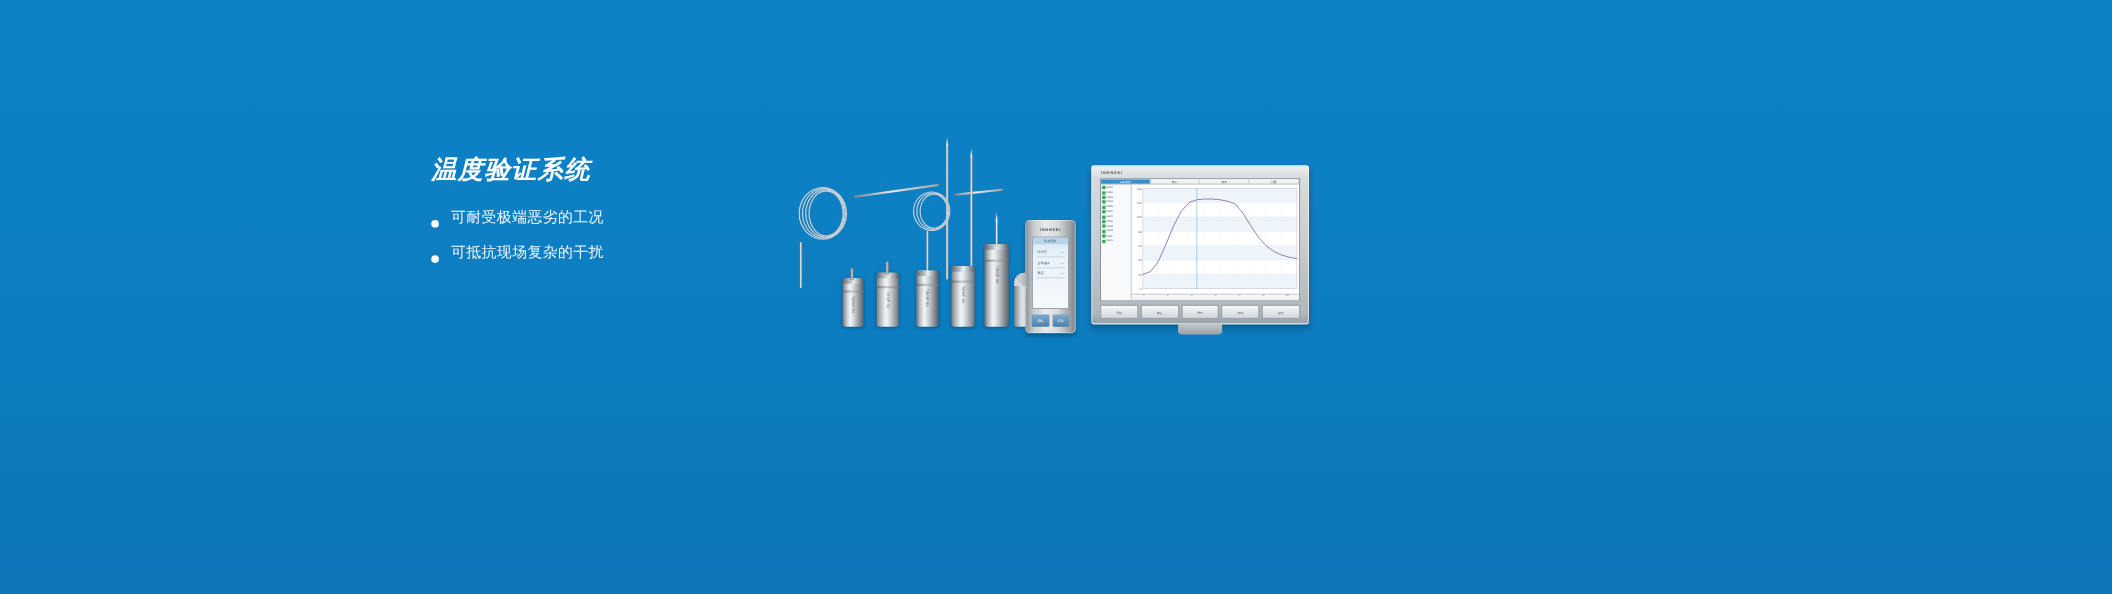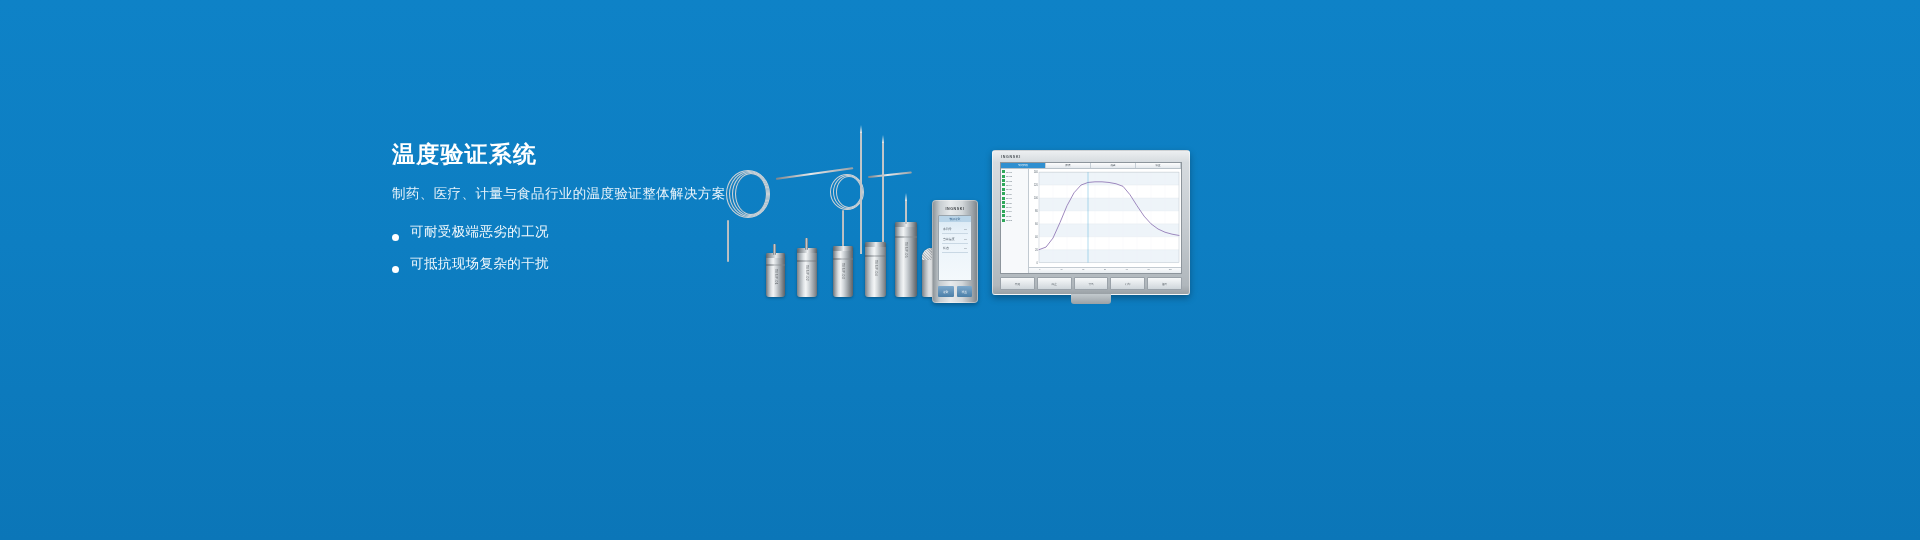--- a/index.html
+++ b/index.html
@@ -14,21 +14,21 @@
     position:absolute; left:0; top:0; width:1920px; height:540px;
     background:linear-gradient(180deg,#0e82c7 0%,#0d7ec2 45%,#0b76b8 100%);
     overflow:hidden;
   }
 
   
   #copy { position:absolute; left:392px; top:140px; width:420px; }
 
   #title {
     font-size:23px; font-weight:bold; color:#ffffff;
-    letter-spacing:1.2px; line-height:1.25;
+    letter-spacing:1.2px; line-height:1.25;font-style:italic;
   }
   #subtitle {
     margin-top:16px;
     font-size:13.5px; color:#eaf4fb; font-weight:normal;
     letter-spacing:.4px; white-space:nowrap;
   }
   .bullet-list { margin-top:20px; }
   .bullet-row {
     display:flex; align-items:flex-end;
     margin-bottom:14px;
@@ -214,21 +214,20 @@
     border-radius:0 0 3px 3px;
   }
 </style>
 </head>
 <body>
 
 <div id="banner">
 
   <div id="copy">
     <div id="title">温度验证系统</div>
-    <div id="subtitle">制药、医疗、计量与食品行业的温度验证整体解决方案</div>
 
     <div class="bullet-list">
       <div class="bullet-row">
         <span class="bullet-dot"></span>
         <span class="bullet-text">可耐受极端恶劣的工况</span>
       </div>
       <div class="bullet-row">
         <span class="bullet-dot"></span>
         <span class="bullet-text">可抵抗现场复杂的干扰</span>
       </div>

